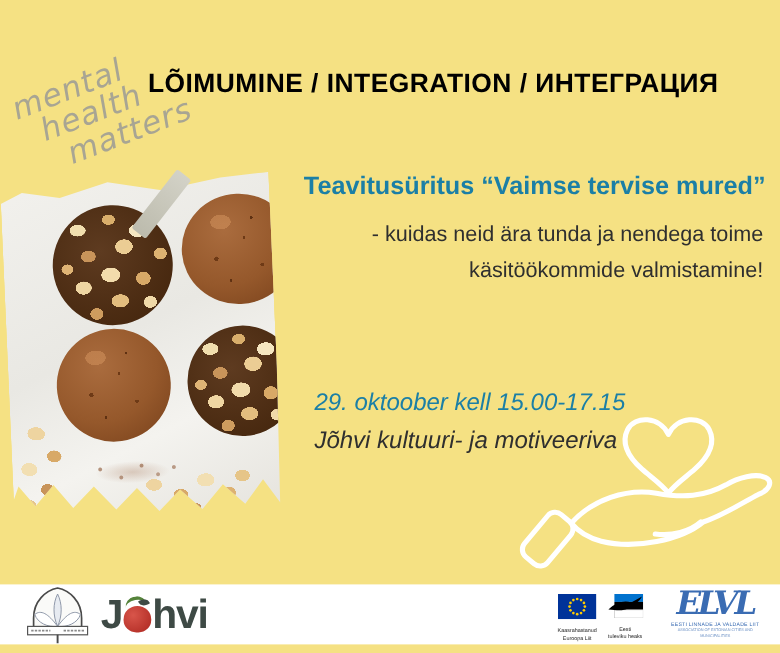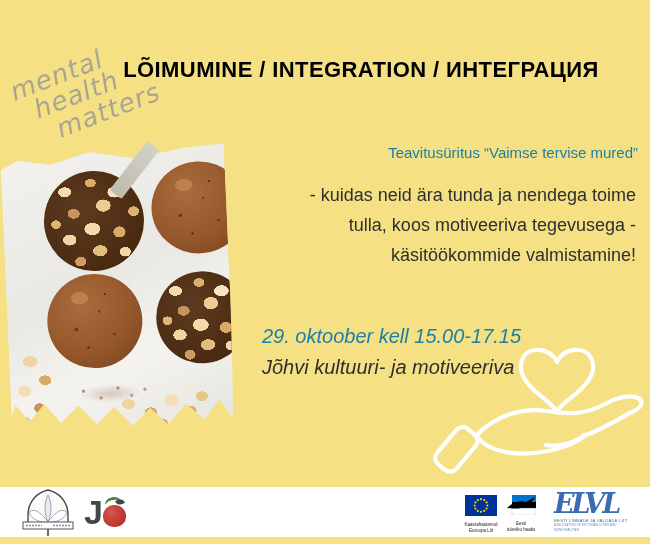--- a/index.html
+++ b/index.html
@@ -22,21 +22,21 @@
   
   .title{
     position:absolute;left:100px;right:28px;top:57px;
     text-align:center;color:#000000;font-weight:bold;
     font-size:22px;letter-spacing:.4px;
   }
 
   
   .heading{
     position:absolute;left:228px;right:12px;top:144px;
-    text-align:right;color:#1B7FA6;font-weight:normal;font-size:15px;
+    text-align:right;color:#1B7FA6;font-weight:bold;font-size:21px;
   }
   .description{
     position:absolute;left:228px;right:14px;top:180px;
     text-align:right;color:#2F2F2F;font-size:18px;line-height:30px;
   }
   .datetime{
     position:absolute;left:262px;top:325px;
     color:#1B7FA6;font-weight:normal;font-style:italic;font-size:20px;
   }
   .location{
@@ -146,21 +146,21 @@
     transform:rotate(-10deg);
   }
   .apple::after{ 
     content:"";position:absolute;right:2px;top:-6px;width:8px;height:6px;
     background:#3E4A45;border-radius:0 80% 0 80%;transform:rotate(-28deg);
   }
   .mark{position:absolute;top:8px;text-align:center;color:#222;}
   .mark .cap{font-size:4.5px;line-height:5.5px;margin-top:2px;}
   #eu-mark{left:460px;width:42px;}
   #ee-mark{left:503px;width:36px;}
-  .elvl{position:absolute;left:554px;top:3px;width:84px;color:#3A6CB3;}
+  .elvl{position:absolute;left:554px;top:3px;width:84px;text-align:center;color:#3A6CB3;}
   .elvl-mono{
     font-family:"DejaVu Serif", serif;font-style:italic;font-weight:bold;
     font-size:27px;line-height:28px;letter-spacing:-3px;
   }
   .elvl-name{font-size:4.3px;line-height:5px;letter-spacing:.2px;}
   .elvl-name-en{font-size:3.2px;line-height:4.5px;color:#6A8FC4;}
 </style>
 </head>
 <body>
 
@@ -179,21 +179,20 @@
   <div class="truffle tr-nut" id="tr-nut2"></div>
   <div class="chunks" id="chunks-left"></div>
   <div class="chunks" id="chunks-bottom"></div>
   <div class="chunks" id="cocoa-dust"></div>
 </div>
 <div class="spoon"></div>
 
 <div class="heading">Teavitusüritus “Vaimse tervise mured”</div>
 <div class="description">
   <div>- kuidas neid ära tunda ja nendega toime</div>
-  <div>tulla, koos motiveeriva tegevusega -</div>
   <div>käsitöökommide valmistamine!</div>
 </div>
 <div class="datetime">29. oktoober kell 15.00-17.15</div>
 <div class="location">Jõhvi kultuuri- ja motiveeriva</div>
 
 <div class="heart-hand">
   <svg width="215" height="140" viewBox="0 0 215 140" fill="none" stroke="#FFFFFF" stroke-width="4.2" stroke-linecap="round" stroke-linejoin="round">
     <g>
       <path d="M125,22 C118,7 97,6 91,18 C85,30 93,42 103,51 C111,58 120,64 125,71 C130,64 139,58 147,51 C157,42 165,30 159,18 C153,6 132,7 125,22 Z"></path>
     </g>
@@ -216,20 +215,21 @@
       <rect x="1" y="33" width="50" height="7" fill="#FFFFFF" stroke="#555555" stroke-width="1"></rect>
       <line x1="4" y1="36.5" x2="20" y2="36.5" stroke="#8A8A8A" stroke-width="1.4" stroke-dasharray="2 1"></line>
       <line x1="31" y1="36.5" x2="48" y2="36.5" stroke="#8A8A8A" stroke-width="1.4" stroke-dasharray="2 1"></line>
       <line x1="26" y1="40" x2="26" y2="47" stroke="#4A4A4A" stroke-width="1.6"></line>
     </svg>
   </div>
 
   <div class="johvi">
     <span>J</span>
     <span class="apple"></span>
+    <span>hvi</span>
   </div>
 
   <div class="mark" id="eu-mark">
     <svg width="32" height="21" viewBox="0 0 32 21">
       <rect width="32" height="21" fill="#003399"></rect>
       <g fill="#FFCC00">
         <circle cx="16" cy="4.2" r="1.1"></circle>
           <circle cx="19.2" cy="5.1" r="1.1"></circle>
         <circle cx="21.6" cy="7.4" r="1.1"></circle>
           <circle cx="22.4" cy="10.5" r="1.1"></circle>

